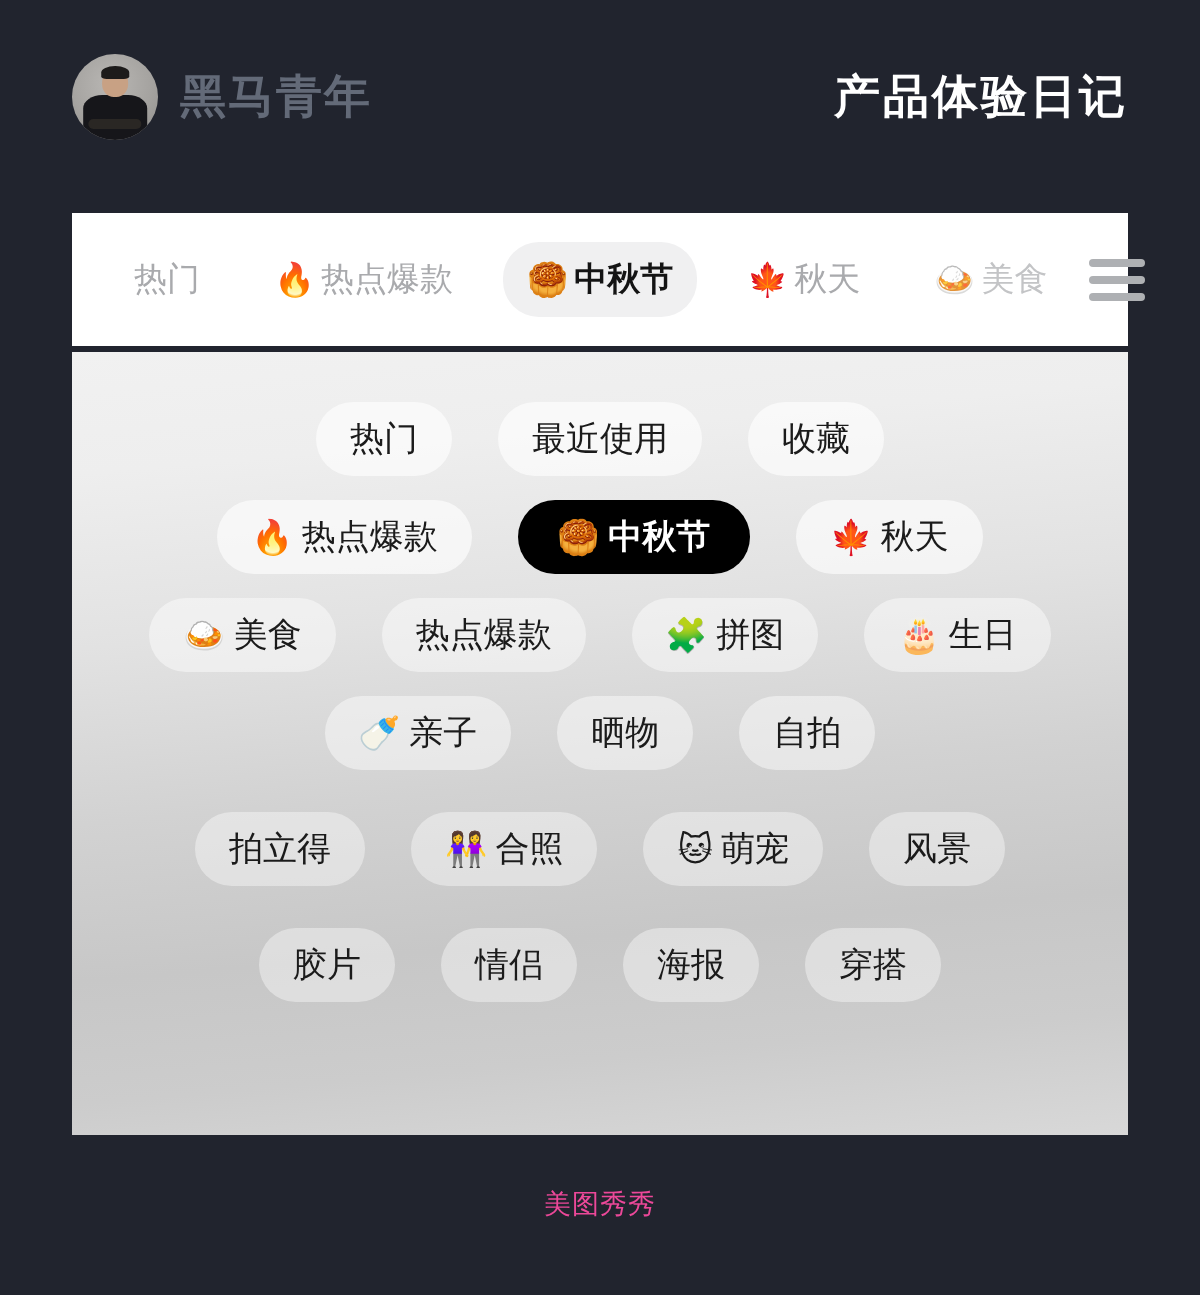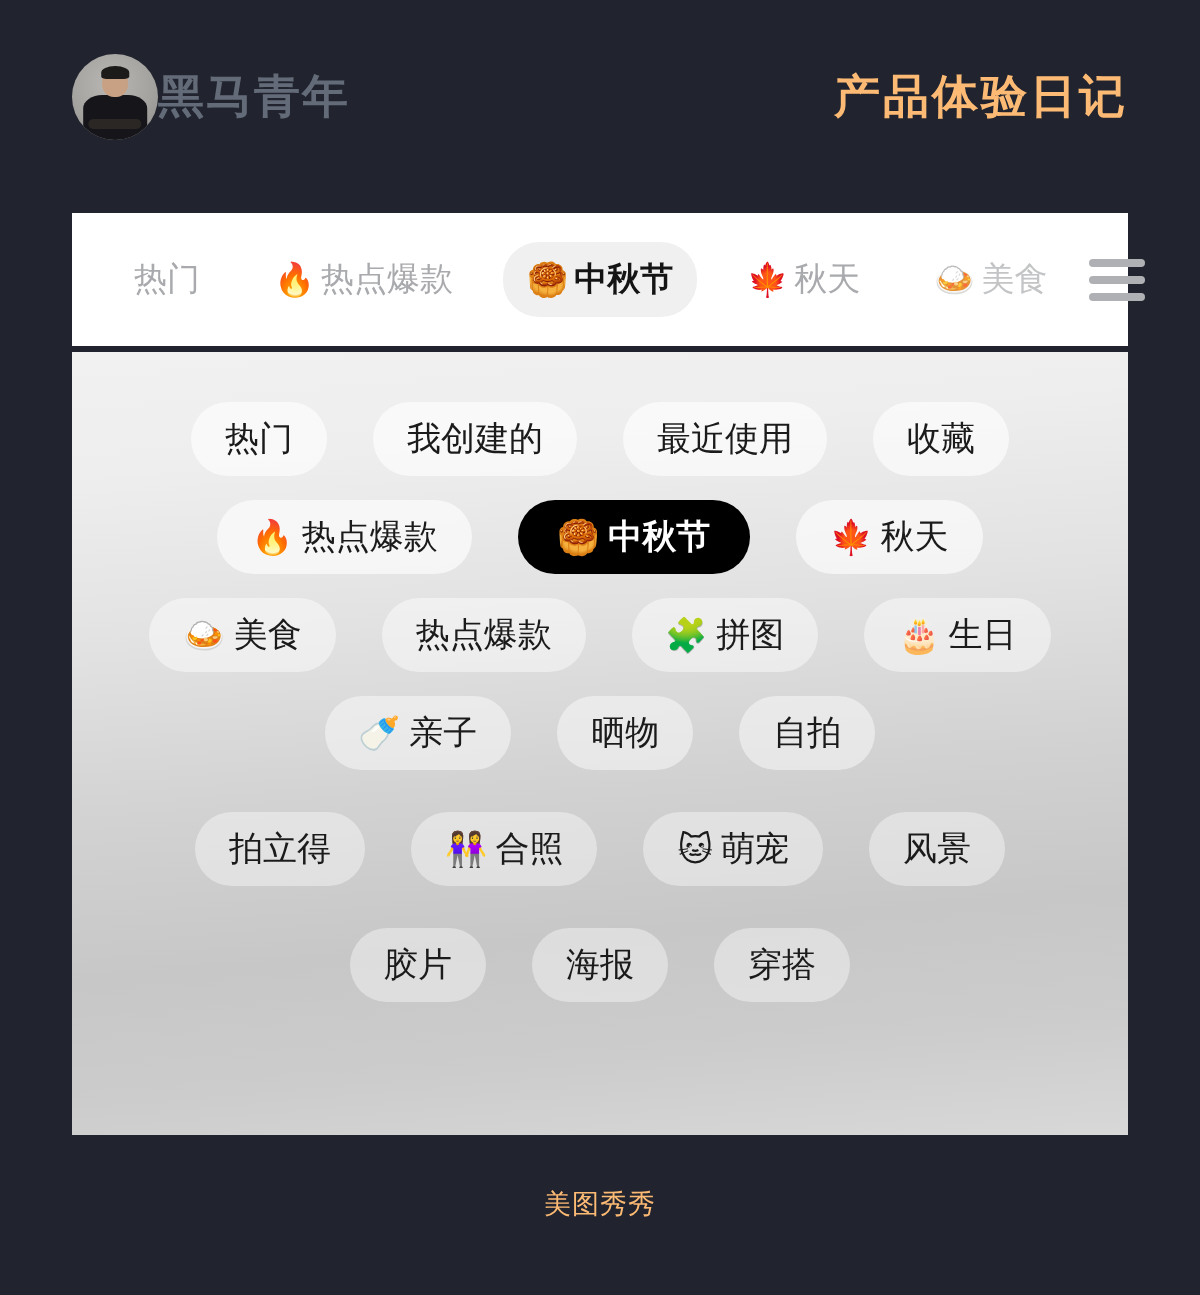--- a/index.html
+++ b/index.html
@@ -26,20 +26,21 @@
     top: 52px;
     width: 1056px;
     height: 90px;
     display: flex;
     align-items: center;
     justify-content: space-between;
   }
   .brand {
     display: flex;
     align-items: center;
+    gap: 22px;
   }
   .avatar {
     width: 86px;
     height: 86px;
     border-radius: 50%;
     overflow: hidden;
     flex: 0 0 auto;
     position: relative;
     background: radial-gradient(circle at 45% 35%, #b9b7b4 0%, #a5a3a0 55%, #8e8c8a 100%);
   }
@@ -87,21 +88,21 @@
   .brand-name {
     font-size: 46px;
     font-weight: 700;
     letter-spacing: 2px;
     color: #636a78;
   }
   .header-title {
     font-size: 46px;
     font-weight: 700;
     letter-spacing: 3px;
-    color: #fdba74;
+    color: #ffffff;
   }
 
   
   .navbar {
     position: absolute;
     left: 72px;
     top: 213px;
     width: 1056px;
     height: 133px;
     background: #ffffff;
@@ -206,21 +207,21 @@
   }
 
   
   .footer {
     position: absolute;
     left: 0;
     top: 1186px;
     width: 1200px;
     text-align: center;
     font-size: 27px;
-    color: #fdba74;
+    color: #ec4899;
     letter-spacing: 1px;
   }
 </style>
 </head>
 <body>
 
 <div class="page">
 
   <div class="header">
     <div class="brand">
@@ -267,23 +268,20 @@
       <span></span>
     </div>
   </div>
 
   <div class="panel" id="panel">
       <div class="pill-row">
         <div class="pill">
           <span>热门</span>
         </div>
         <div class="pill">
-          <span>我创建的</span>
-        </div>
-        <div class="pill">
           <span>最近使用</span>
         </div>
         <div class="pill">
           <span>收藏</span>
         </div>
       </div>
       <div class="pill-row">
         <div class="pill">
           <span class="emo">🔥</span>
           <span>热点爆款</span>
@@ -340,20 +338,23 @@
         </div>
         <div class="pill dimmer">
           <span>风景</span>
         </div>
       </div>
       <div class="pill-row">
         <div class="pill dimmer">
           <span>胶片</span>
         </div>
         <div class="pill dimmer">
+          <span>情侣</span>
+        </div>
+        <div class="pill dimmer">
           <span>海报</span>
         </div>
         <div class="pill dimmer">
           <span>穿搭</span>
         </div>
       </div>
     </div>
 
   <div class="footer">美图秀秀</div>
 

